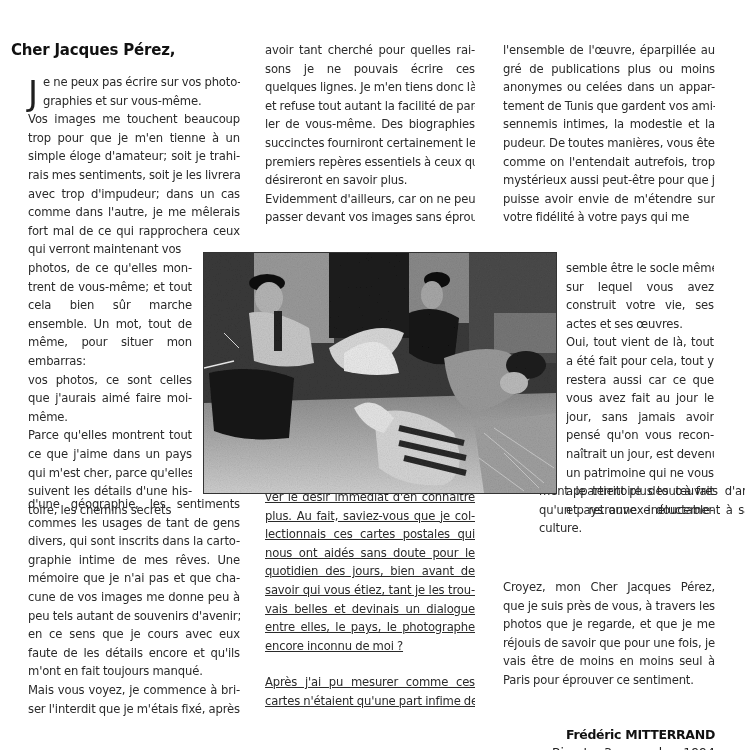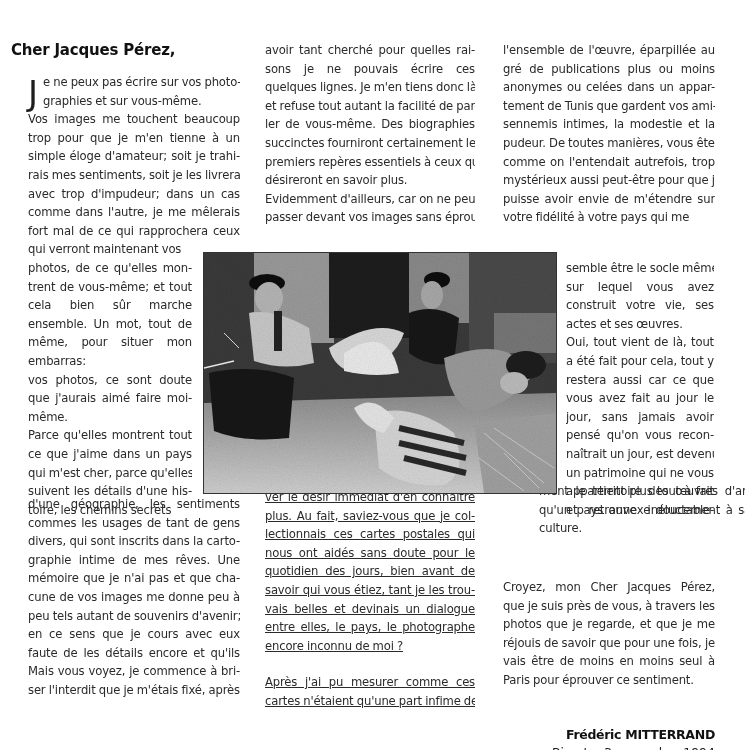--- a/index.html
+++ b/index.html
@@ -70,39 +70,40 @@
     <span class="line">fort mal de ce qui rapprochera ceux</span>
     <span class="line last">qui verront maintenant vos</span>
   </div>
 <div class="text" id="col1b">
     <span class="line">photos, de ce qu'elles mon-</span>
     <span class="line">trent de vous-même; et tout</span>
     <span class="line">cela bien sûr marche</span>
     <span class="line">ensemble. Un mot, tout de</span>
     <span class="line">même, pour situer mon</span>
     <span class="line last">embarras:</span>
-    <span class="line">vos photos, ce sont doute</span>
+    <span class="line">vos photos, ce sont celles</span>
     <span class="line">que j'aurais aimé faire moi-</span>
     <span class="line last">même.</span>
     <span class="line">Parce qu'elles montrent tout</span>
     <span class="line">ce que j'aime dans un pays</span>
     <span class="line">qui m'est cher, parce qu'elles</span>
     <span class="line">suivent les détails d'une his-</span>
     <span class="line last">toire, les chemins secrets</span>
   </div>
 <div class="text" id="col1c">
     <span class="line">d'une géographie, les sentiments</span>
     <span class="line">commes les usages de tant de gens</span>
     <span class="line">divers, qui sont inscrits dans la carto-</span>
     <span class="line">graphie intime de mes rêves. Une</span>
     <span class="line">mémoire que je n'ai pas et que cha-</span>
     <span class="line">cune de vos images me donne peu à</span>
     <span class="line">peu tels autant de souvenirs d'avenir;</span>
     <span class="line">en ce sens que je cours avec eux</span>
     <span class="line">faute de les détails encore et qu'ils</span>
+    <span class="line last">m'ont en fait toujours manqué.</span>
     <span class="line">Mais vous voyez, je commence à bri-</span>
     <span class="line last">ser l'interdit que je m'étais fixé, après</span>
   </div>
 
 <div class="text" id="col2a">
     <span class="line">avoir tant cherché pour quelles rai-</span>
     <span class="line">sons je ne pouvais écrire ces</span>
     <span class="line">quelques lignes. Je m'en tiens donc là</span>
     <span class="line">et refuse tout autant la facilité de par-</span>
     <span class="line">ler de vous-même. Des biographies</span>

